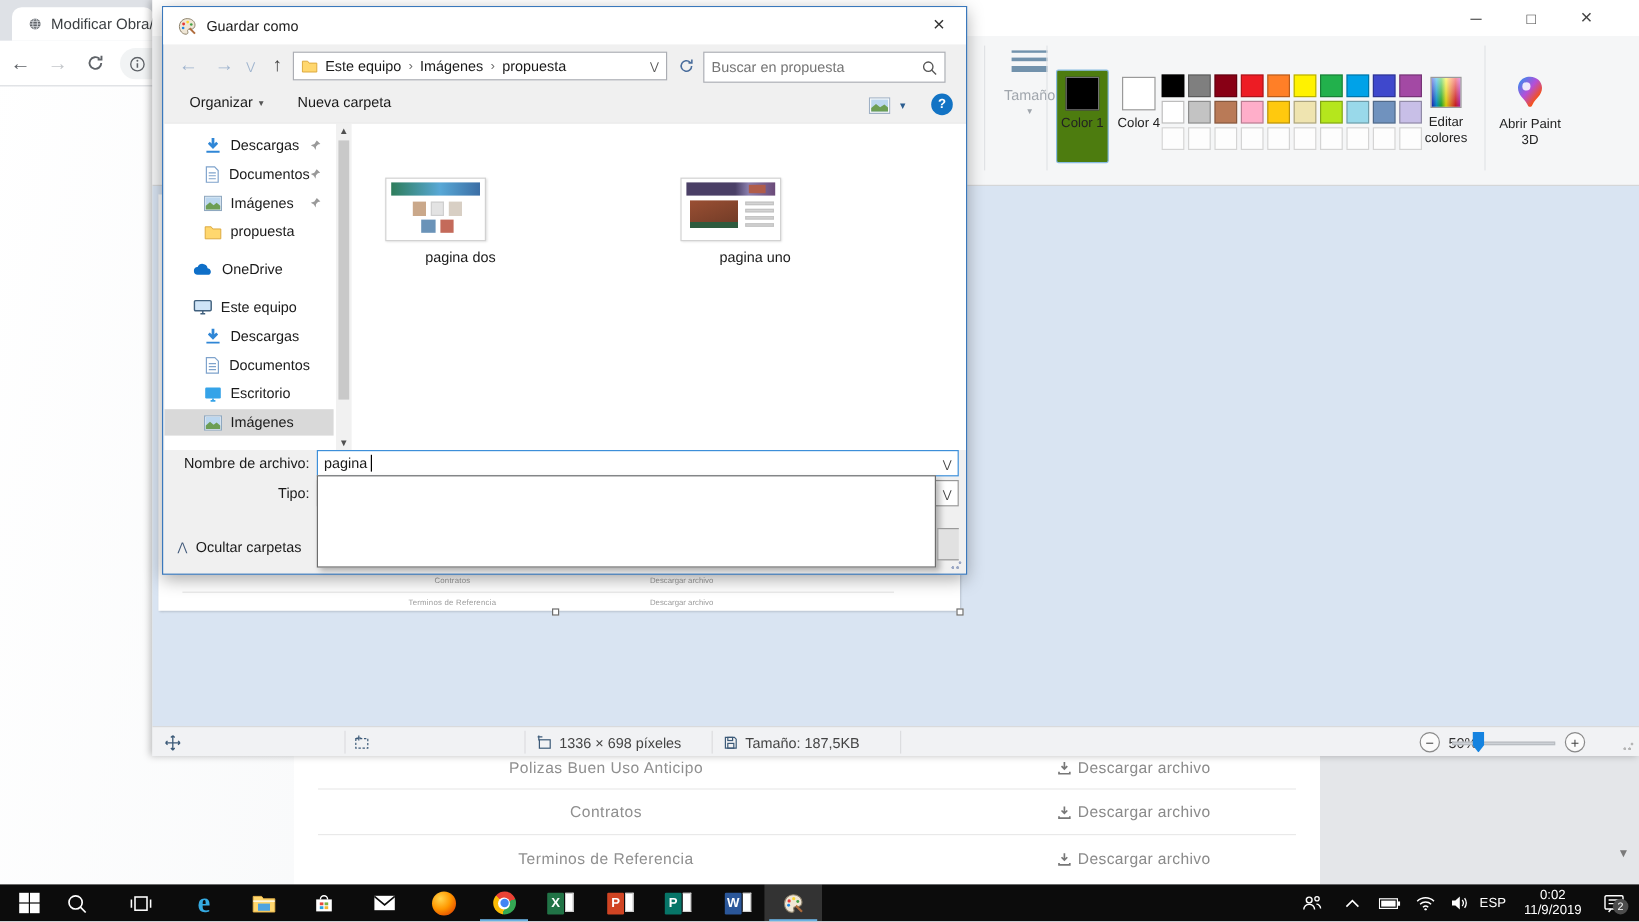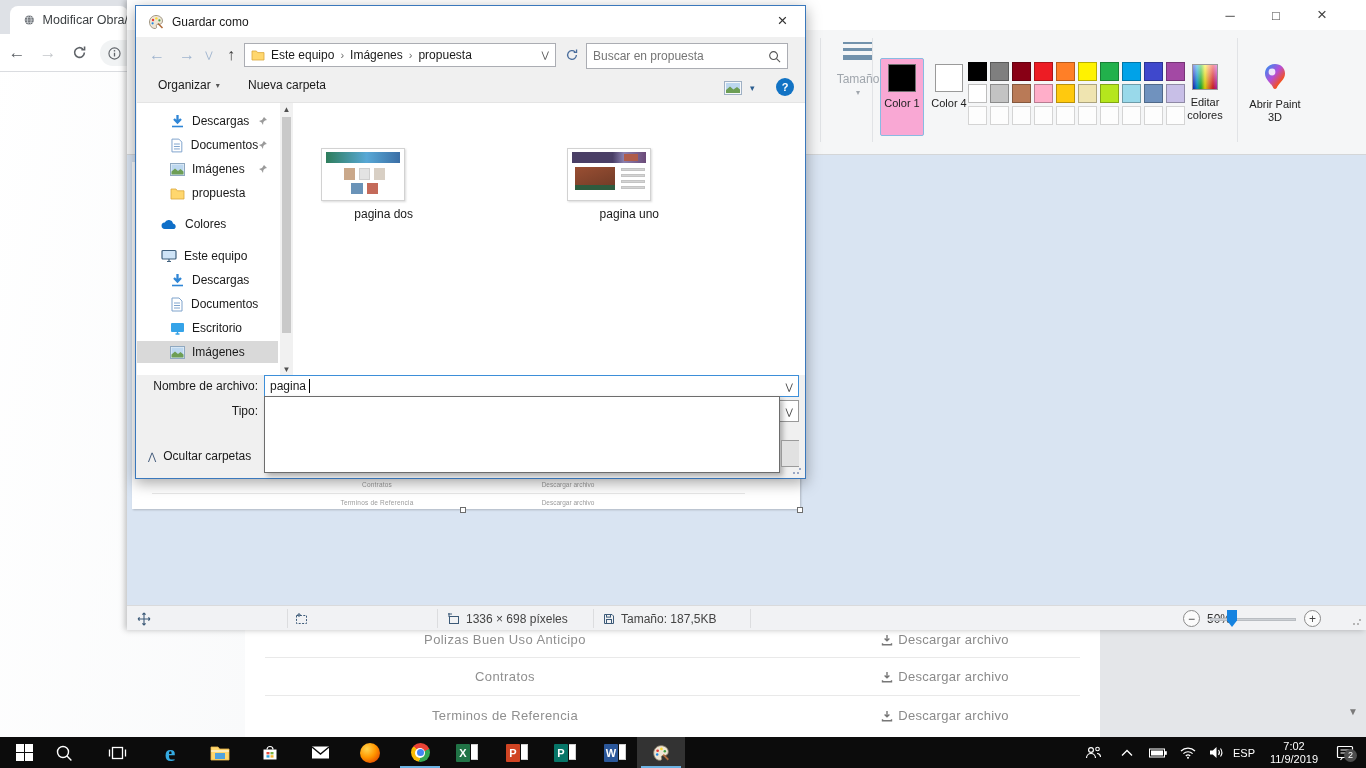--- a/index.html
+++ b/index.html
@@ -41,21 +41,21 @@
 .p-help{position:absolute;top:38px;right:26px;display:flex;align-items:center;gap:10px}
 .p-chev{color:#666;font-size:10px}
 .qmark{width:17px;height:17px;border-radius:50%;background:#1273c4;color:#fff;font-size:11px;font-weight:bold;display:flex;align-items:center;justify-content:center}
 .p-ribbon{position:absolute;left:0;top:30px;right:0;height:125px;background:#f5f6f7;border-bottom:1px solid #d4d6d8}
 .vsep{position:absolute;top:8px;height:104px;width:1px;background:#e1e3e6}
 .grp-size{position:absolute;left:700px;top:8px;width:62px;text-align:center}
 .szbar{background:#7292ac;margin:4px auto}
 .grp-size .lbl{color:#a0a6ad;margin-top:12px}
 .grp-size .dda{color:#a0a6ad;font-size:8px;margin-top:2px}
 .colbtn{position:absolute;top:28px;width:44px;height:78px;text-align:center;border:1px solid transparent;border-radius:2px;padding-top:5px}
-.colbtn.sel{background:#f9a8d4;border-color:#88bbe2}
+.colbtn.sel{background:#4d7c0f;border-color:#88bbe2}
 .colbtn .swb{width:28px;height:28px;margin:0 auto;border:1px solid #707070}
 .colbtn .lbl{font-size:11px;line-height:13px;margin-top:5px;color:#222}
 .palgrid{position:absolute;left:841px;top:32px;width:224px;display:flex;flex-wrap:wrap}
 .sw{width:19px;height:19px;margin:0 3px 3px 0;border:1px solid rgba(0,0,0,.28)}
 .sw.empty{border:1px solid #d4d4d4;background:#fdfdfd}
 .grp-edit{position:absolute;left:1053px;top:30px;width:50px;text-align:center}
 .rainbow{width:26px;height:26px;margin:4px auto 0;border:1px solid #9a9a9a;background:linear-gradient(180deg,rgba(255,255,255,.55),rgba(0,0,0,.18)),linear-gradient(90deg,#1b1bd0,#00a2e8,#21c12d,#fff200,#ff7f27,#ed1c24,#c526c9)}
 .glbl{font-size:11px;line-height:13px;margin-top:6px;color:#222}
 .grp-p3d{position:absolute;left:1116px;top:30px;width:64px;text-align:center}
 .p3dic{margin:2px auto 0}
@@ -459,21 +459,21 @@
       <div class="sbi lvl1" style="top:79px">
         <svg class="ic" width="15" height="13" viewBox="0 0 15 13">
             <path d="M1 2h5l1.3 1.8H14V12H1z" fill="#ffd76e" stroke="#dba73c" stroke-width=".8"></path>
           </svg>
         <span>propuesta</span>
       </div>
       <div class="sbi lvl0" style="top:110px">
         <svg class="ic" width="17" height="11" viewBox="0 0 17 11">
             <path d="M4 10a3.3 3.3 0 0 1-.3-6.6A4.4 4.4 0 0 1 12 4.5 3 3 0 0 1 13.4 10z" fill="#0f6fc8"></path>
           </svg>
-        <span>Colores</span>
+        <span>OneDrive</span>
       </div>
       <div class="sbi lvl0" style="top:142px">
         <svg class="ic" width="16" height="14" viewBox="0 0 16 14">
             <rect x="1" y="1.5" width="14" height="8.5" rx="1" fill="#cfe4f7" stroke="#41617e" stroke-width="1.2"></rect>
             <path d="M6 12.5h4M8 10v2.5" stroke="#41617e" stroke-width="1.2"></path>
           </svg>
         <span>Este equipo</span>
       </div>
       <div class="sbi lvl1" style="top:166px">
         <svg class="ic" width="15" height="15" viewBox="0 0 15 15">
@@ -684,21 +684,21 @@
           <path d="M1 4.5h2.8L7.5 1v11L3.8 8.5H1z" fill="#fff"></path>
           <path d="M9.5 4a4 4 0 0 1 0 5" fill="none" stroke="#fff" stroke-width="1.1"></path>
           <path d="M11.5 2.5a7 7 0 0 1 0 8" fill="none" stroke="#fff" stroke-width="1.1"></path>
         </svg>
     </div>
     <div class="tray" style="left:1228px;width:32px">
       <span class="traytxt">ESP</span>
     </div>
     <div class="tray" style="left:1262px;width:64px">
       <div class="clock">
-        <div>7:02</div>
+        <div>0:02</div>
         <div>11/9/2019</div>
       </div>
     </div>
     <div class="tray" style="left:1328px;width:34px">
       <div style="position:relative">
         <svg width="18" height="16" viewBox="0 0 18 16">
             <rect x="1.5" y="1.5" width="15" height="11" rx="1" fill="none" stroke="#fff" stroke-width="1.2"></rect>
             <path d="M4.5 15l2-2.5" stroke="#fff" stroke-width="1.2"></path>
             <path d="M4.5 5h9M4.5 8h6" stroke="#fff" stroke-width="1.1"></path>
           </svg>

